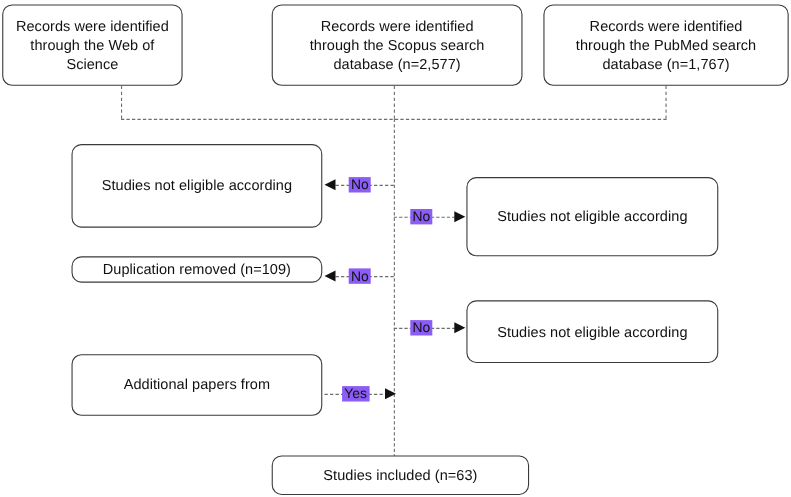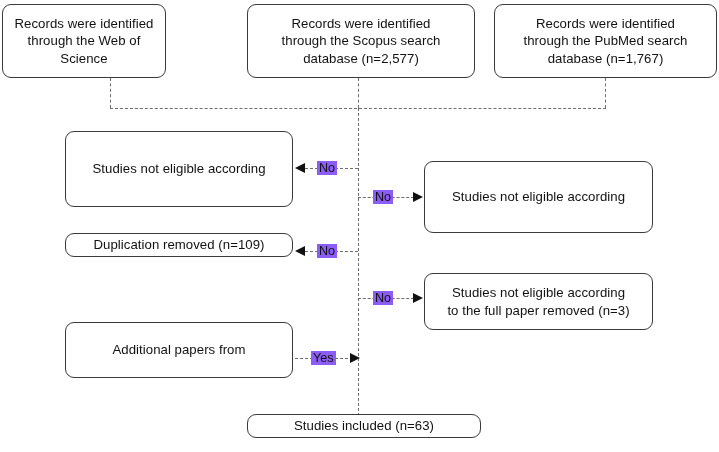--- a/index.html
+++ b/index.html
@@ -137,33 +137,32 @@
         <span>Duplication removed (n=109)</span>
       </span>
   </div>
   <div class="hline" style="left:305px; top:251px; width:53px;"></div>
   <div class="arrow arrow-left" style="left:295px; top:246px;"></div>
   <div class="edge-label" style="left:317px; top:244px;">No</div>
 
   <div class="node" style="left:424px; top:273px; width:229px; height:57px;">
     <span>
         <span>Studies not eligible according</span>
-        <span>to the full paper removed (n=3)</span>
       </span>
   </div>
   <div class="hline" style="left:358px; top:298px; width:56px;"></div>
   <div class="arrow arrow-right" style="left:413px; top:293px;"></div>
   <div class="edge-label" style="left:373px; top:291px;">No</div>
 
   <div class="node" style="left:65px; top:322px; width:228px; height:56px;">
     <span>
         <span>Additional papers from</span>
       </span>
   </div>
   <div class="hline" style="left:295px; top:358px; width:58px;"></div>
   <div class="arrow arrow-right" style="left:350px; top:353px;"></div>
   <div class="edge-label" style="left:311px; top:351px;">Yes</div>
 
-  <div class="node" style="left:247px; top:414px; width:234px; height:24px;">
+  <div class="node" style="left:247px; top:414px; width:234px; height:36px;">
     <span>Studies included (n=63)</span>
   </div>
 
 </div>
 
 </body></html>

